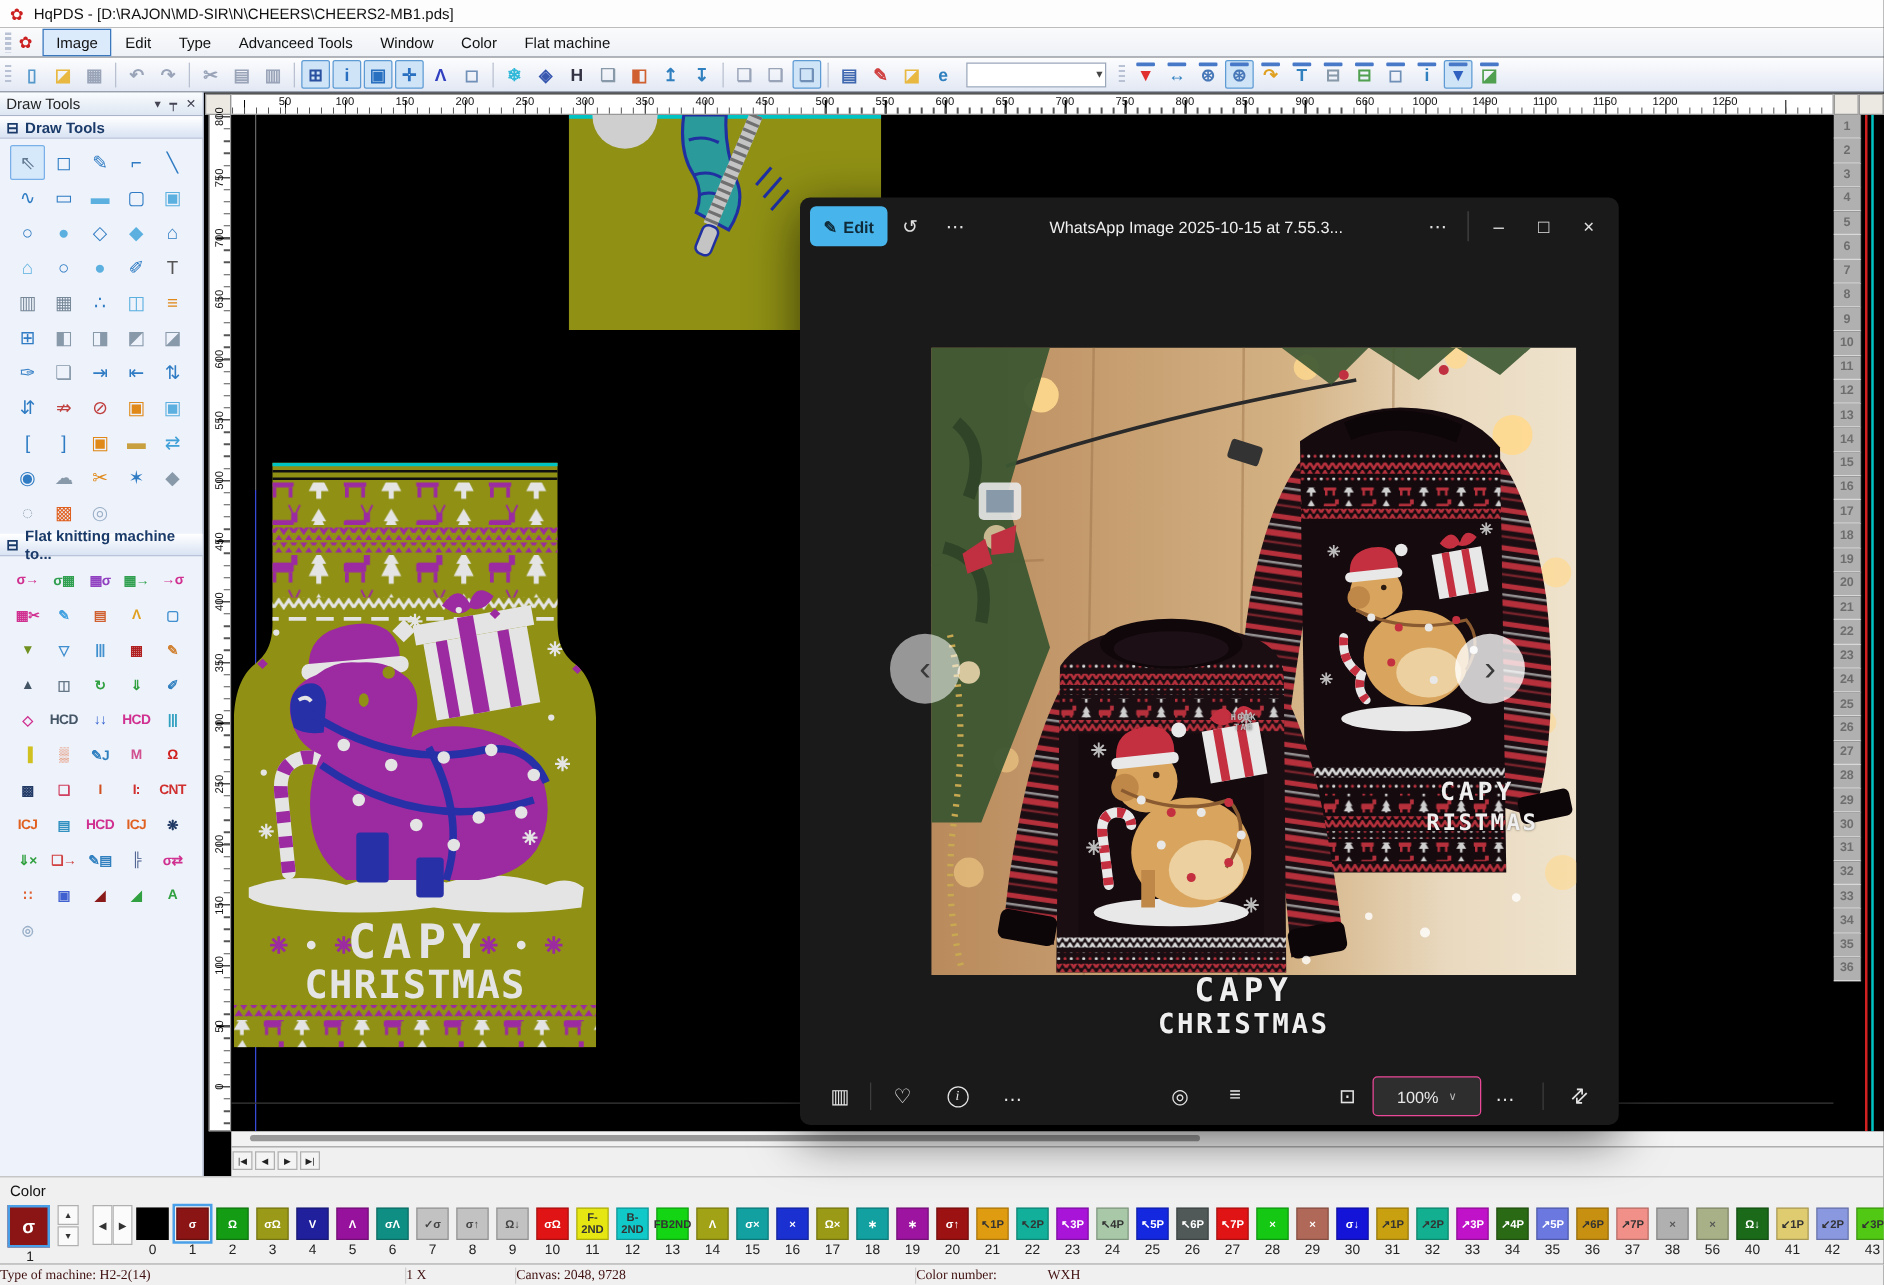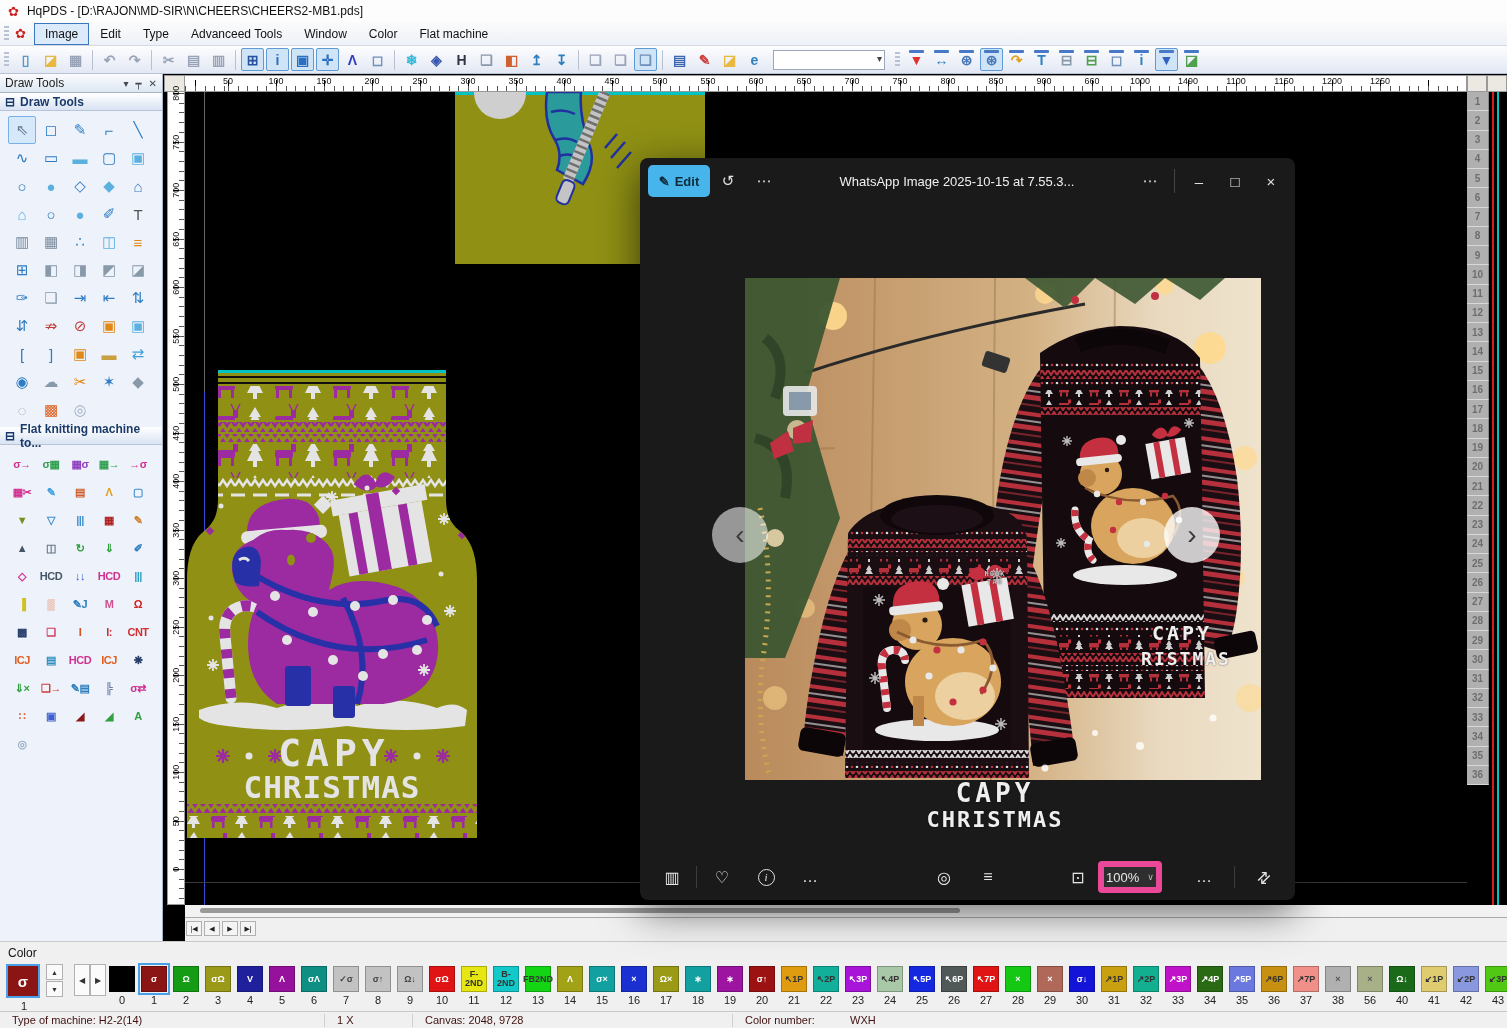--- a/index.html
+++ b/index.html
@@ -109,21 +109,21 @@
     display:flex; align-items:center; justify-content:center; color:#333; }
   #swatches { position:absolute; left:106px; top:22px; display:flex; }
   .sw-cell { width:32px; flex:0 0 32px; text-align:center; }
   .sw { width:26px; height:26px; margin:2px auto 0 auto; display:flex; align-items:center; justify-content:center;
     font-size:9px; font-weight:bold; line-height:1; border:1px solid rgba(0,0,0,.25); }
   .sw.sel { outline:2px solid #4aa0e8; outline-offset:1px; }
 
   
   #statusbar { position:absolute; left:0; top:1011px; width:1507px; height:17px; background:#f0f0f0; border-top:1px solid #c8c8c8;
     display:flex; align-items:center; color:#401010; font-size:11px; }
-  #statusbar span { padding:0 12px; border-right:1px solid #d0d0d0; height:13px; display:flex; align-items:center; }
+  #statusbar span { padding:0 0; border-right:1px solid #d0d0d0; height:13px; display:flex; align-items:center;font-family:Liberation Serif, serif; }
   #st-machine { width:325px; } #st-zoom { width:88px; } #st-canvas { width:320px; }
   #st-clabel { width:105px; border-right:none !important; } #st-colrow { flex:1; border-right:none !important; }
   #st-wxh { border-right:none !important; }
 
   
   #viewer { position:absolute; left:640px; top:158px; width:655px; height:742px; background:#1a1a1a;
     border-radius:8px; box-shadow:0 10px 40px rgba(0,0,0,.6); z-index:50; }
   #v-title { position:absolute; left:0; top:0; width:100%; height:46px; display:flex; align-items:center; color:#e8e8e8; }
   #v-edit { margin-left:8px; width:62px; height:32px; background:#47b5ec; color:#0f2b3a; border:none; border-radius:5px;
     font-weight:bold; font-size:13px; display:flex; align-items:center; justify-content:center; gap:5px;
@@ -140,21 +140,21 @@
   #pt-b2 { left:441px; top:370px; font-size:18px; }
   #pt-brand { left:250px; top:292px; font-size:7px; letter-spacing:1px; color:#bbb; line-height:1.2; text-align:center; }
   .p-nav { position:absolute; width:56px; height:56px; border-radius:50%; border:none; background:rgba(255,255,255,.78);
     color:#3a3a3a; font-size:28px; display:flex; align-items:center; justify-content:center; }
   #p-prev { left:72px; top:349px; background:rgba(255,255,255,.55); }
   #p-next { left:524px; top:349px; }
   #v-toolbar { position:absolute; left:0; bottom:0; width:100%; height:46px; }
   .vt { position:absolute; top:7px; width:32px; height:32px; display:flex; align-items:center; justify-content:center;
     color:#e4e4e4; font-size:16px; border-radius:4px; }
   .vt-sep { position:absolute; top:12px; width:1px; height:22px; background:#3d3d3d; }
-  #vt-zoom { position:absolute; left:458px; top:7px; width:64px; height:32px; background:#2e2e2e; border:6px solid #ec4899;
+  #vt-zoom { position:absolute; left:458px; top:7px; width:87px; height:32px; background:#2e2e2e; border:1px solid #ec4899;
     border-radius:4px; color:#e8e8e8; font-size:13px; display:flex; align-items:center; justify-content:center; gap:8px; }
   #vt-zoom .ch { font-size:9px; color:#bbb; }
   .circle-i { width:17px; height:17px; border:1.5px solid #e4e4e4; border-radius:50%; font-size:11px;
     display:flex; align-items:center; justify-content:center; font-family:"Liberation Serif",serif; font-style:italic; }
   #vt-fs span { display:inline-block; transform:rotate(-45deg); }
 </style>
 </head>
 <body>
 
 <div id="titlebar">

